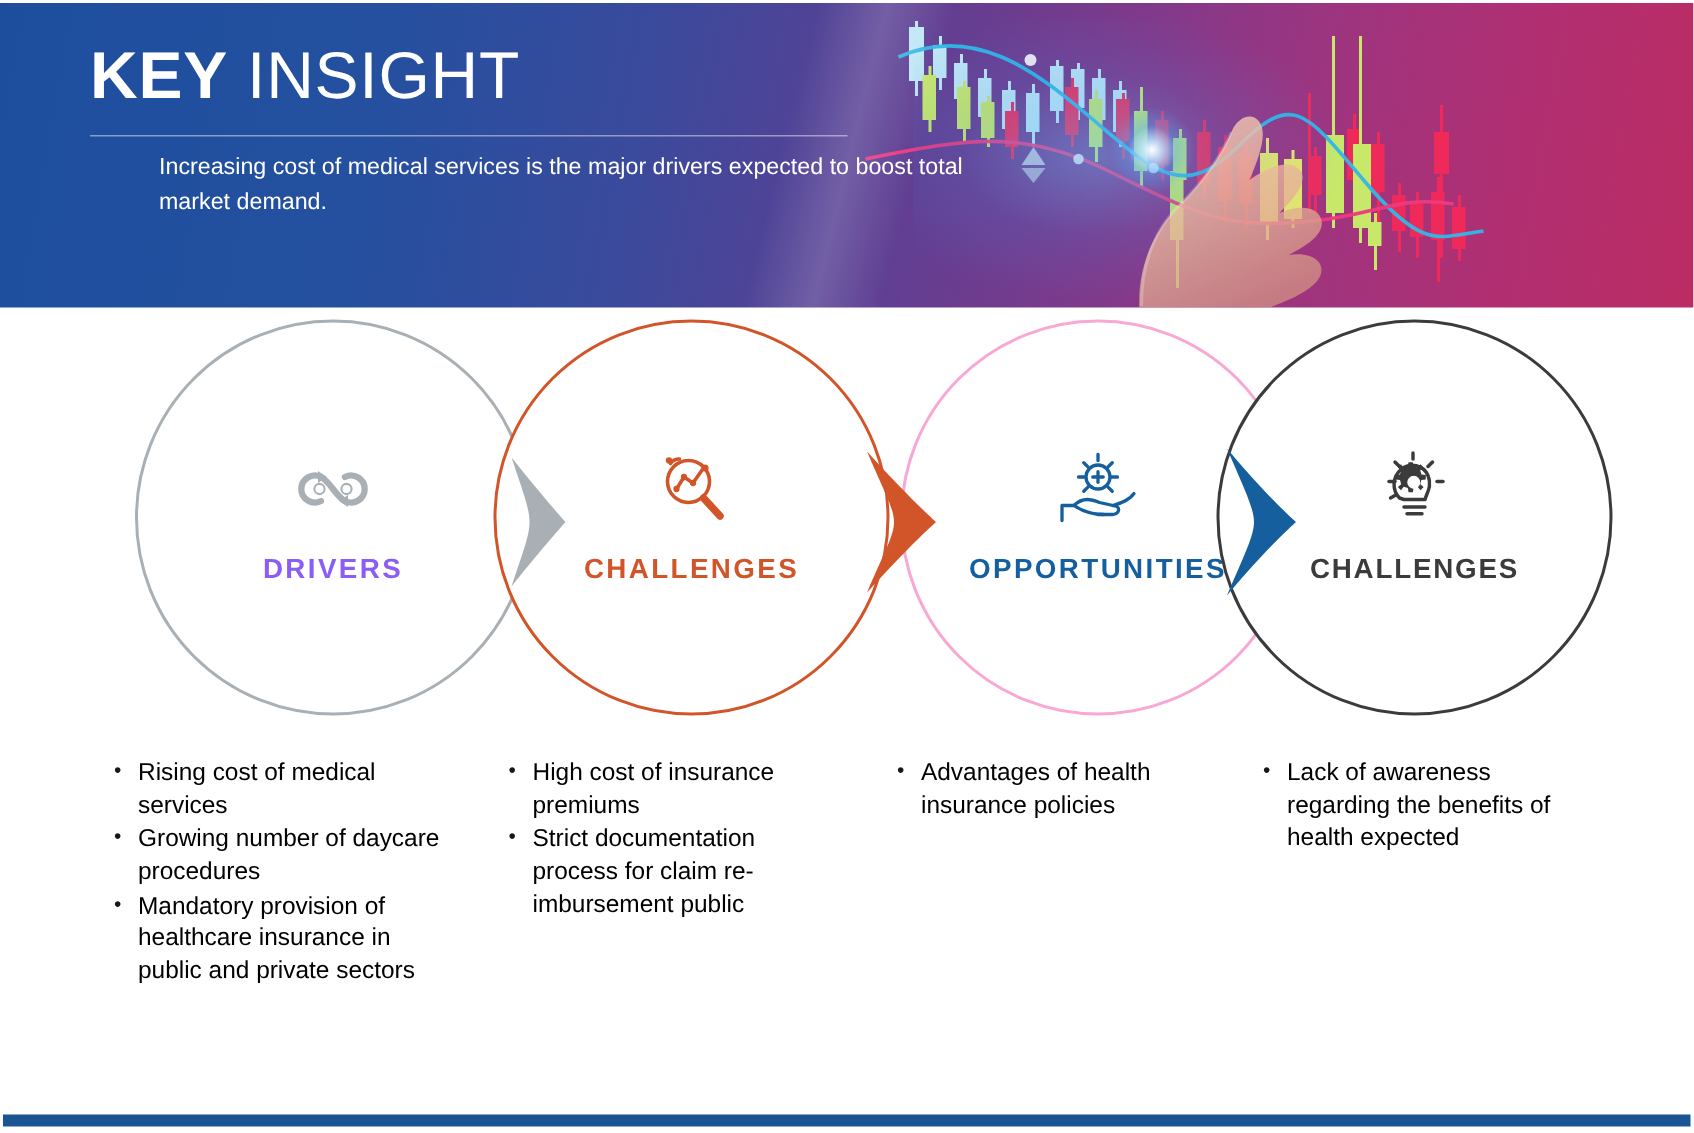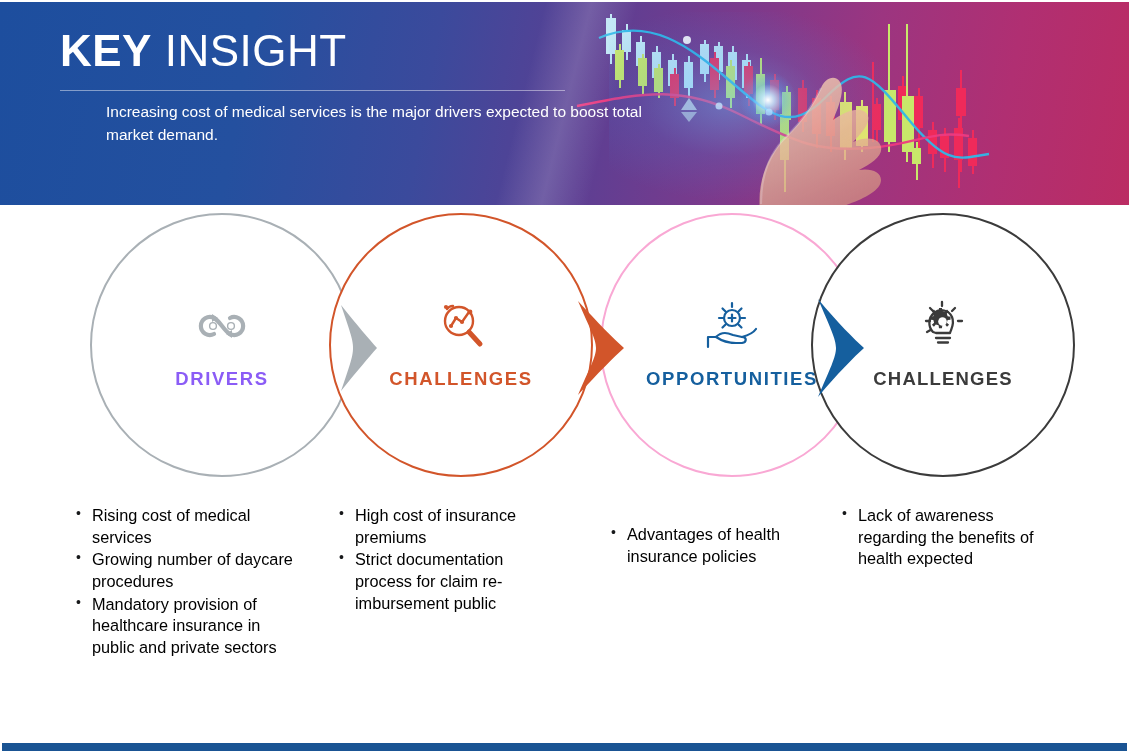--- a/index.html
+++ b/index.html
@@ -94,21 +94,21 @@
   .col ul{margin:0;padding:0;list-style:none;}
   .col li{
     position:relative;padding-left:20px;margin-bottom:1px;
     font-size:16.3px;line-height:1.33;color:#000000;font-weight:400;
   }
   .col li::before{
     content:"\2022";position:absolute;left:4px;top:-1px;font-size:14px;color:#17181a;
   }
   .col-1{left:72px;width:230px;}
   .col-2{left:335px;width:228px;}
-  .col-3{left:607px;width:220px;margin-top:19px;}
+  .col-3{left:594px;width:220px;}
   .col-4{left:838px;width:222px;}
 
   
   .footbar{position:absolute;left:2px;bottom:4px;width:1125px;height:8px;background:#1a5493;}
 </style>
 </head>
 <body>
 
 <div class="page">
 

